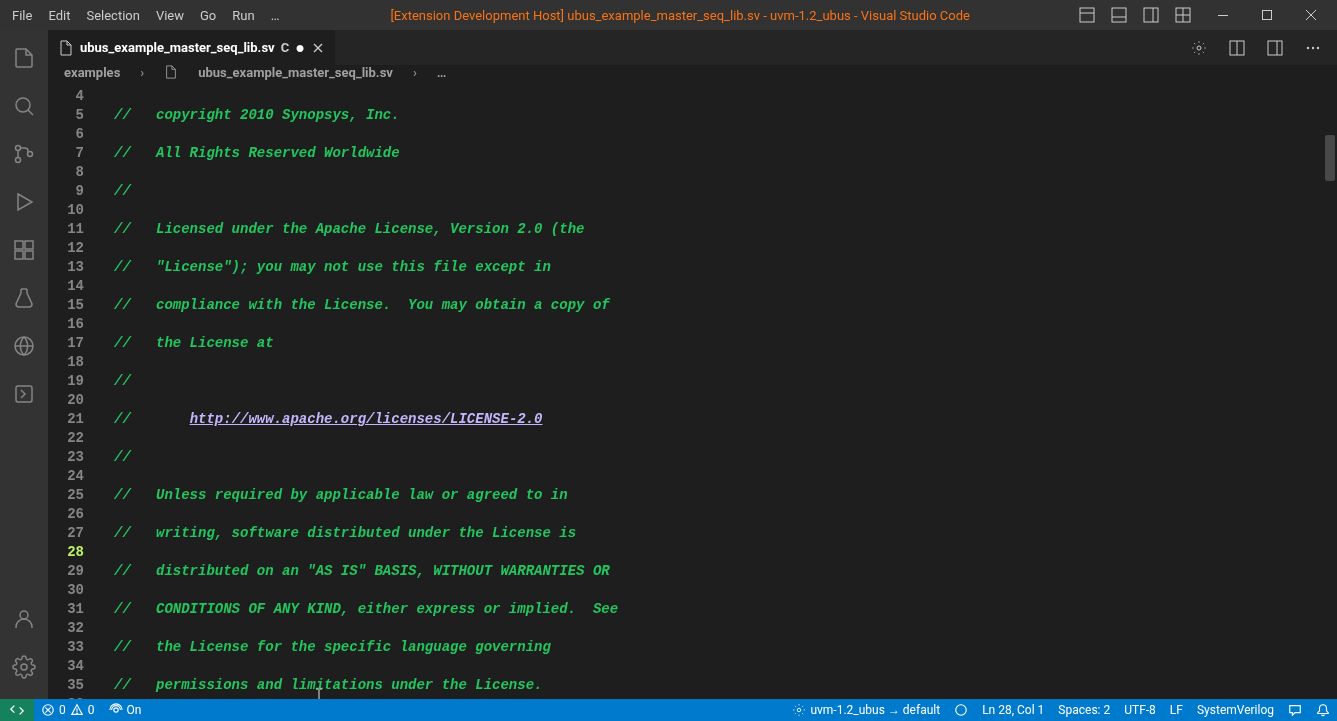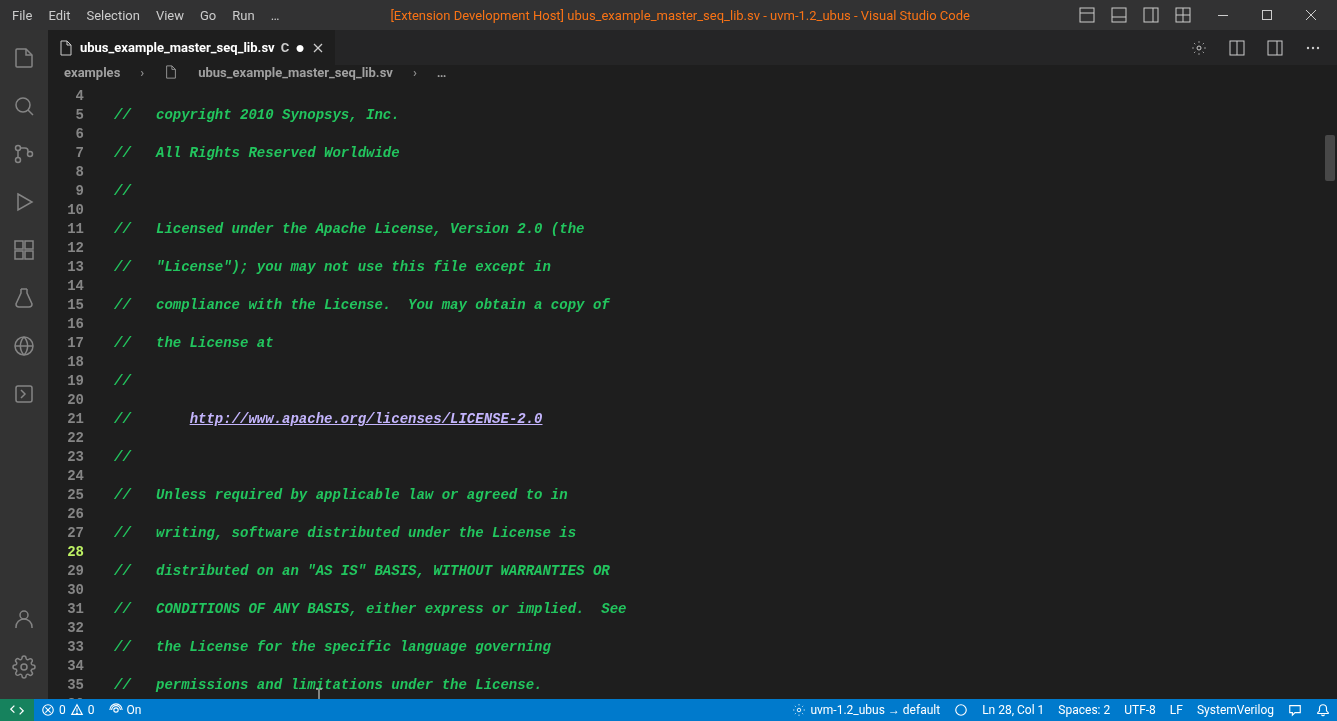--- a/index.html
+++ b/index.html
@@ -358,21 +358,21 @@
 <div class="line"><span class="comment">//   Licensed under the Apache License, Version 2.0 (the</span></div>
 <div class="line"><span class="comment">//   "License"); you may not use this file except in</span></div>
 <div class="line"><span class="comment">//   compliance with the License.  You may obtain a copy of</span></div>
 <div class="line"><span class="comment">//   the License at</span></div>
 <div class="line"><span class="comment">//</span></div>
 <div class="line"><span class="comment">//       </span><span class="link">http://www.apache.org/licenses/LICENSE-2.0</span></div>
 <div class="line"><span class="comment">//</span></div>
 <div class="line"><span class="comment">//   Unless required by applicable law or agreed to in</span></div>
 <div class="line"><span class="comment">//   writing, software distributed under the License is</span></div>
 <div class="line"><span class="comment">//   distributed on an "AS IS" BASIS, WITHOUT WARRANTIES OR</span></div>
-<div class="line"><span class="comment">//   CONDITIONS OF ANY BASIS, either express or implied.  See</span></div>
+<div class="line"><span class="comment">//   CONDITIONS OF ANY KIND, either express or implied.  See</span></div>
 <div class="line"><span class="comment">//   the License for the specific language governing</span></div>
 <div class="line"><span class="comment">//   permissions and limitations under the License.</span></div>
 
 
 
 
 
 
 
 

